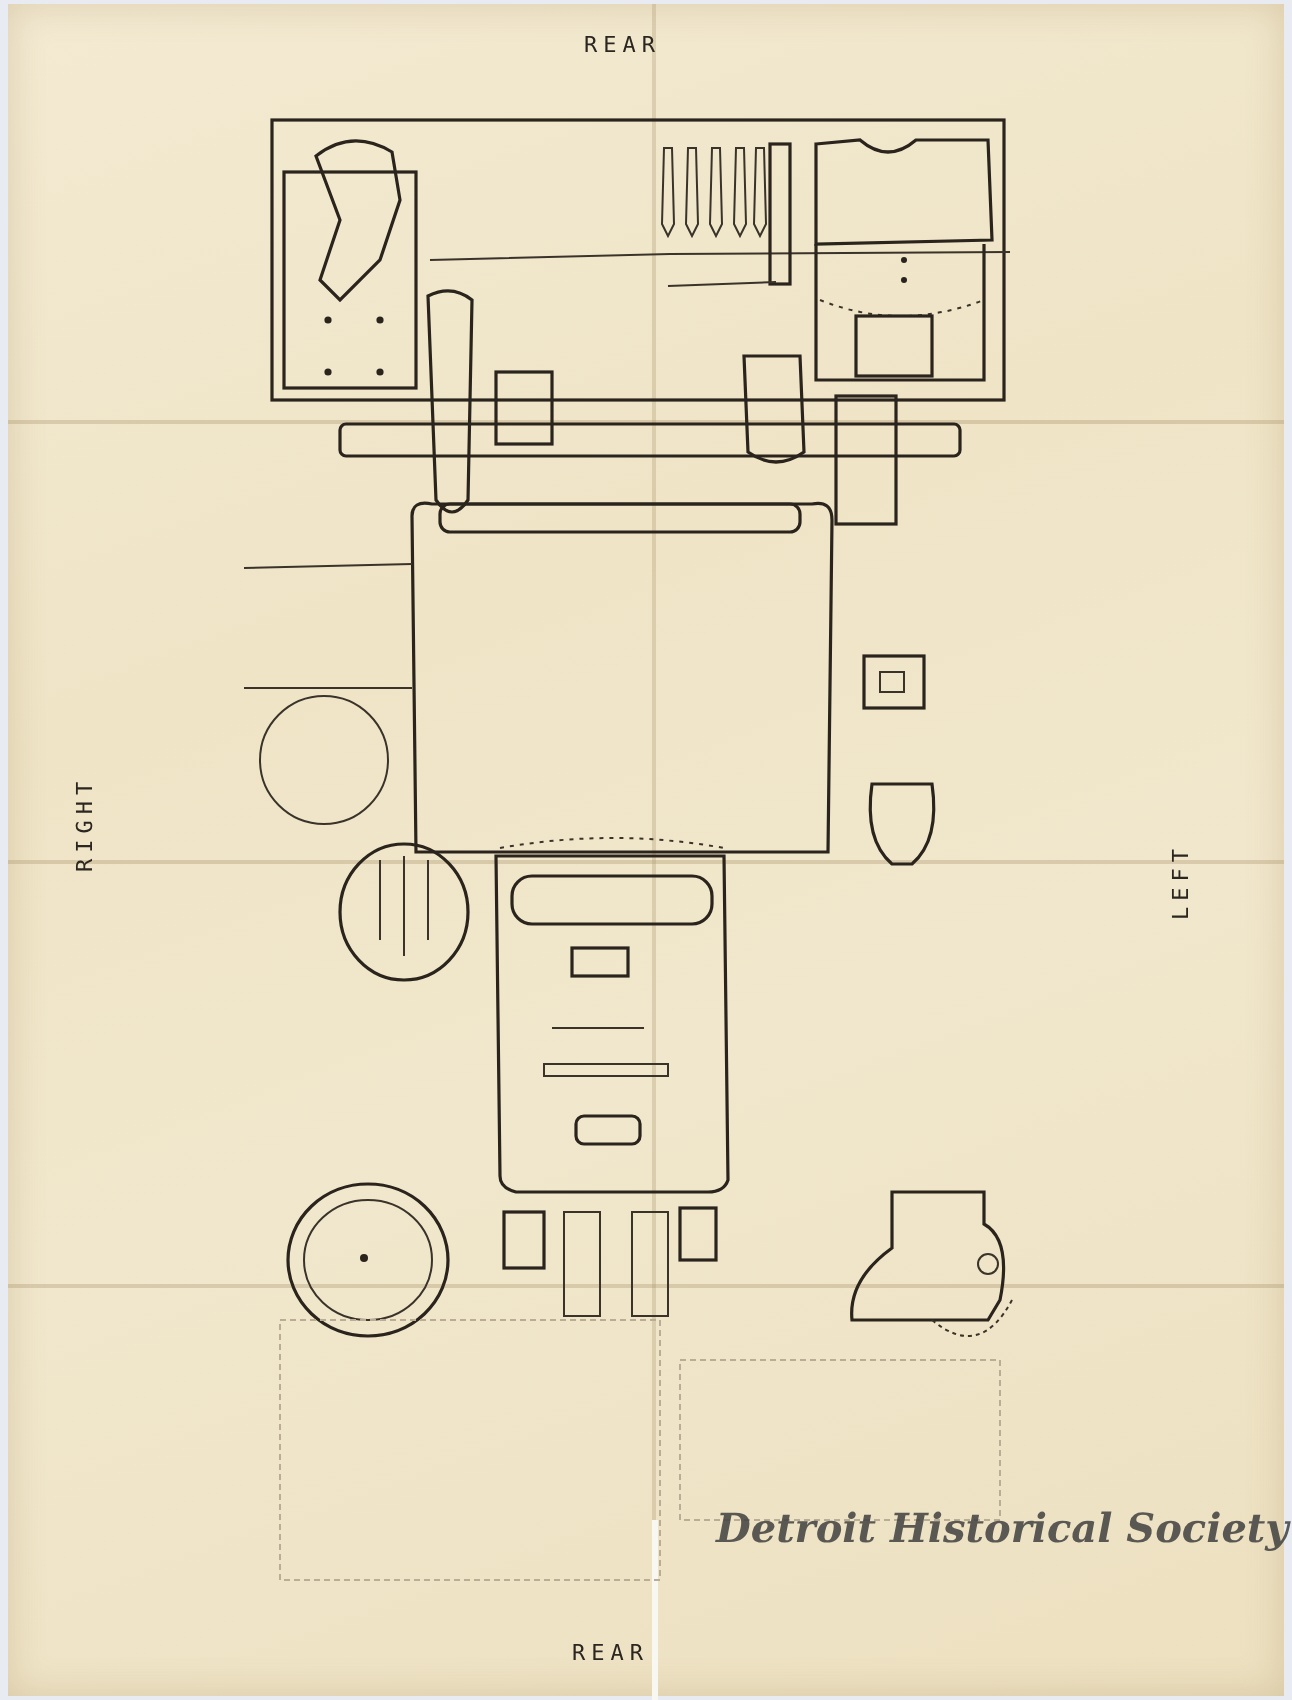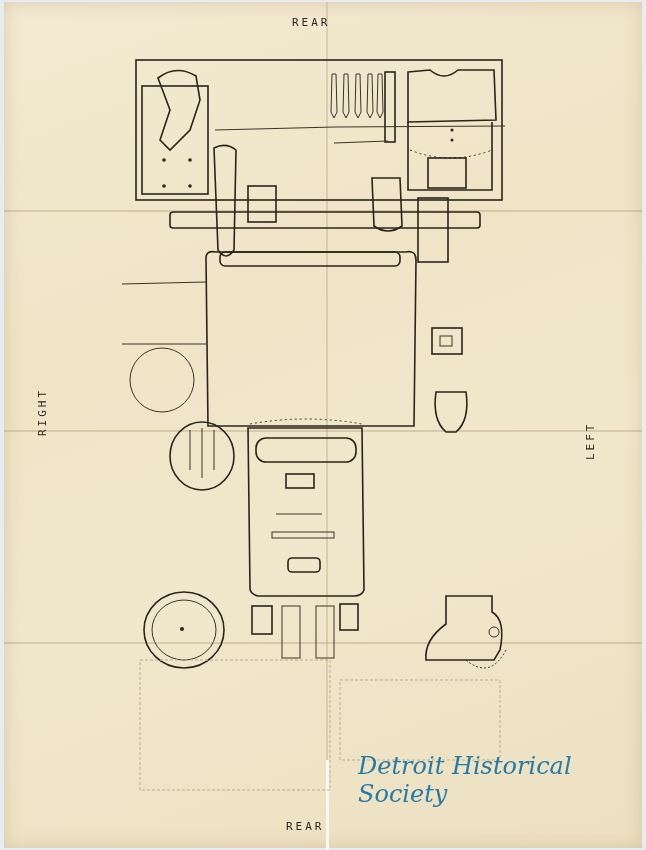--- a/index.html
+++ b/index.html
@@ -15,21 +15,21 @@
     .label {
       position: absolute; font-family: "DejaVu Sans Mono", monospace; font-size: 11px;
       letter-spacing: 3px; color: #2b2620;
     }
     .label.rear { left: 292px; top: 16px; }
     .label.front { left: 286px; top: 820px; }
     .label.right { left: 36px; top: 436px; transform: rotate(-90deg); transform-origin: left top; }
     .label.left { left: 584px; top: 460px; transform: rotate(-90deg); transform-origin: left top; }
     .watermark {
       position: absolute; left: 358px; top: 752px; font-family: "DejaVu Serif", serif;
-      font-style: italic; font-weight: normal; font-size: 24px; color: #0369a1; opacity: 0.85;
+      font-style: italic; font-weight: bold; font-size: 20px; color: #404040; opacity: 0.85;
     }
     svg.drawing { position: absolute; left: 0; top: 0; }
     .ink { stroke: #2a241d; fill: none; stroke-width: 1.6; }
     .ink-thin { stroke: #3a332a; fill: none; stroke-width: 1; }
     .ink-faint { stroke: #b9ad95; fill: none; stroke-width: 1; stroke-dasharray: 3 2; }
     .dot { fill: #2a241d; }
   </style>
 </head>
 <body>
 

